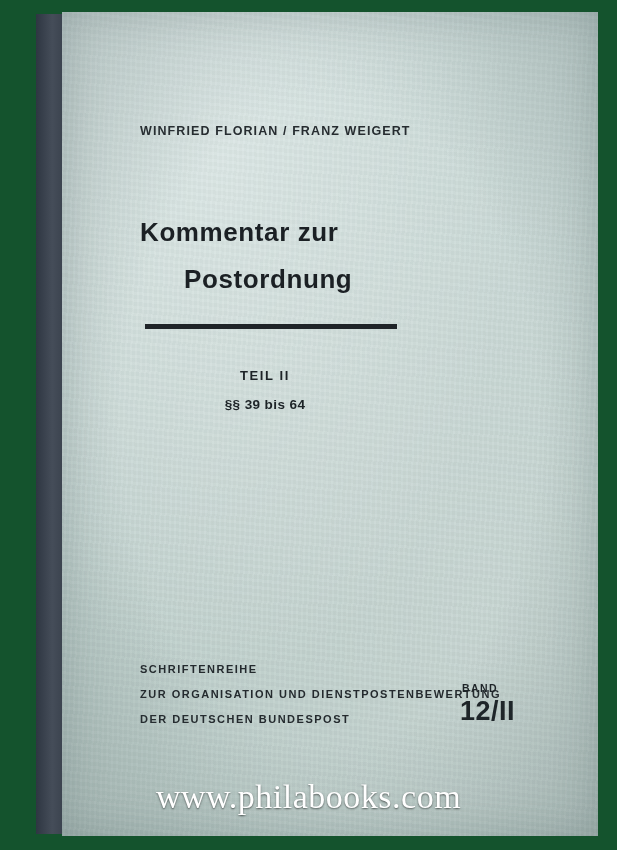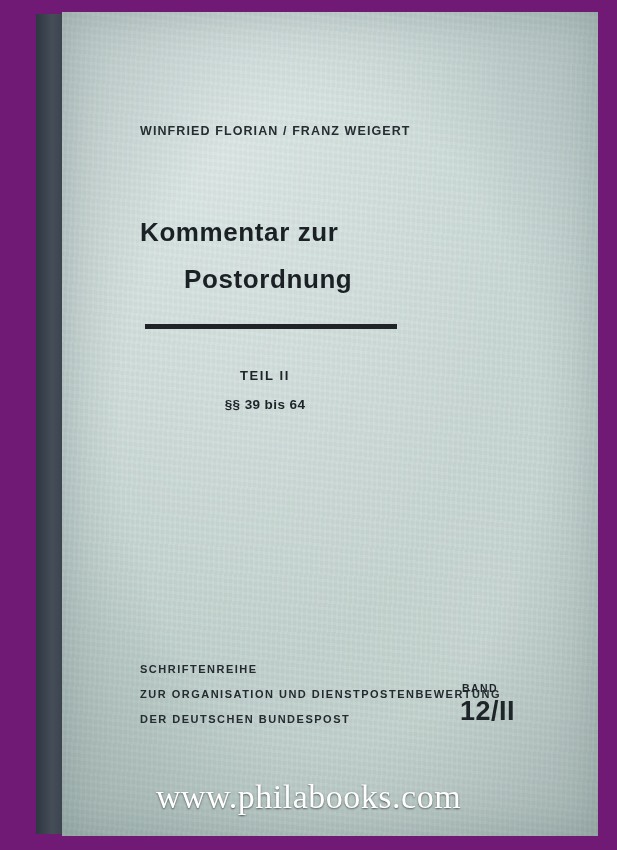--- a/index.html
+++ b/index.html
@@ -10,21 +10,21 @@
   body {
     width: 617px;
     height: 850px;
     overflow: hidden;
     font-family: "Liberation Sans", sans-serif;
   }
   #page {
     position: relative;
     width: 617px;
     height: 850px;
-    background: #701a75;
+    background: #14532d;
   }
 
   
   .spine {
     position: absolute;
     left: 36px;
     top: 14px;
     width: 36px;
     height: 820px;
     background: linear-gradient(90deg, #2e3642 0%, #454d59 45%, #333b46 100%);

